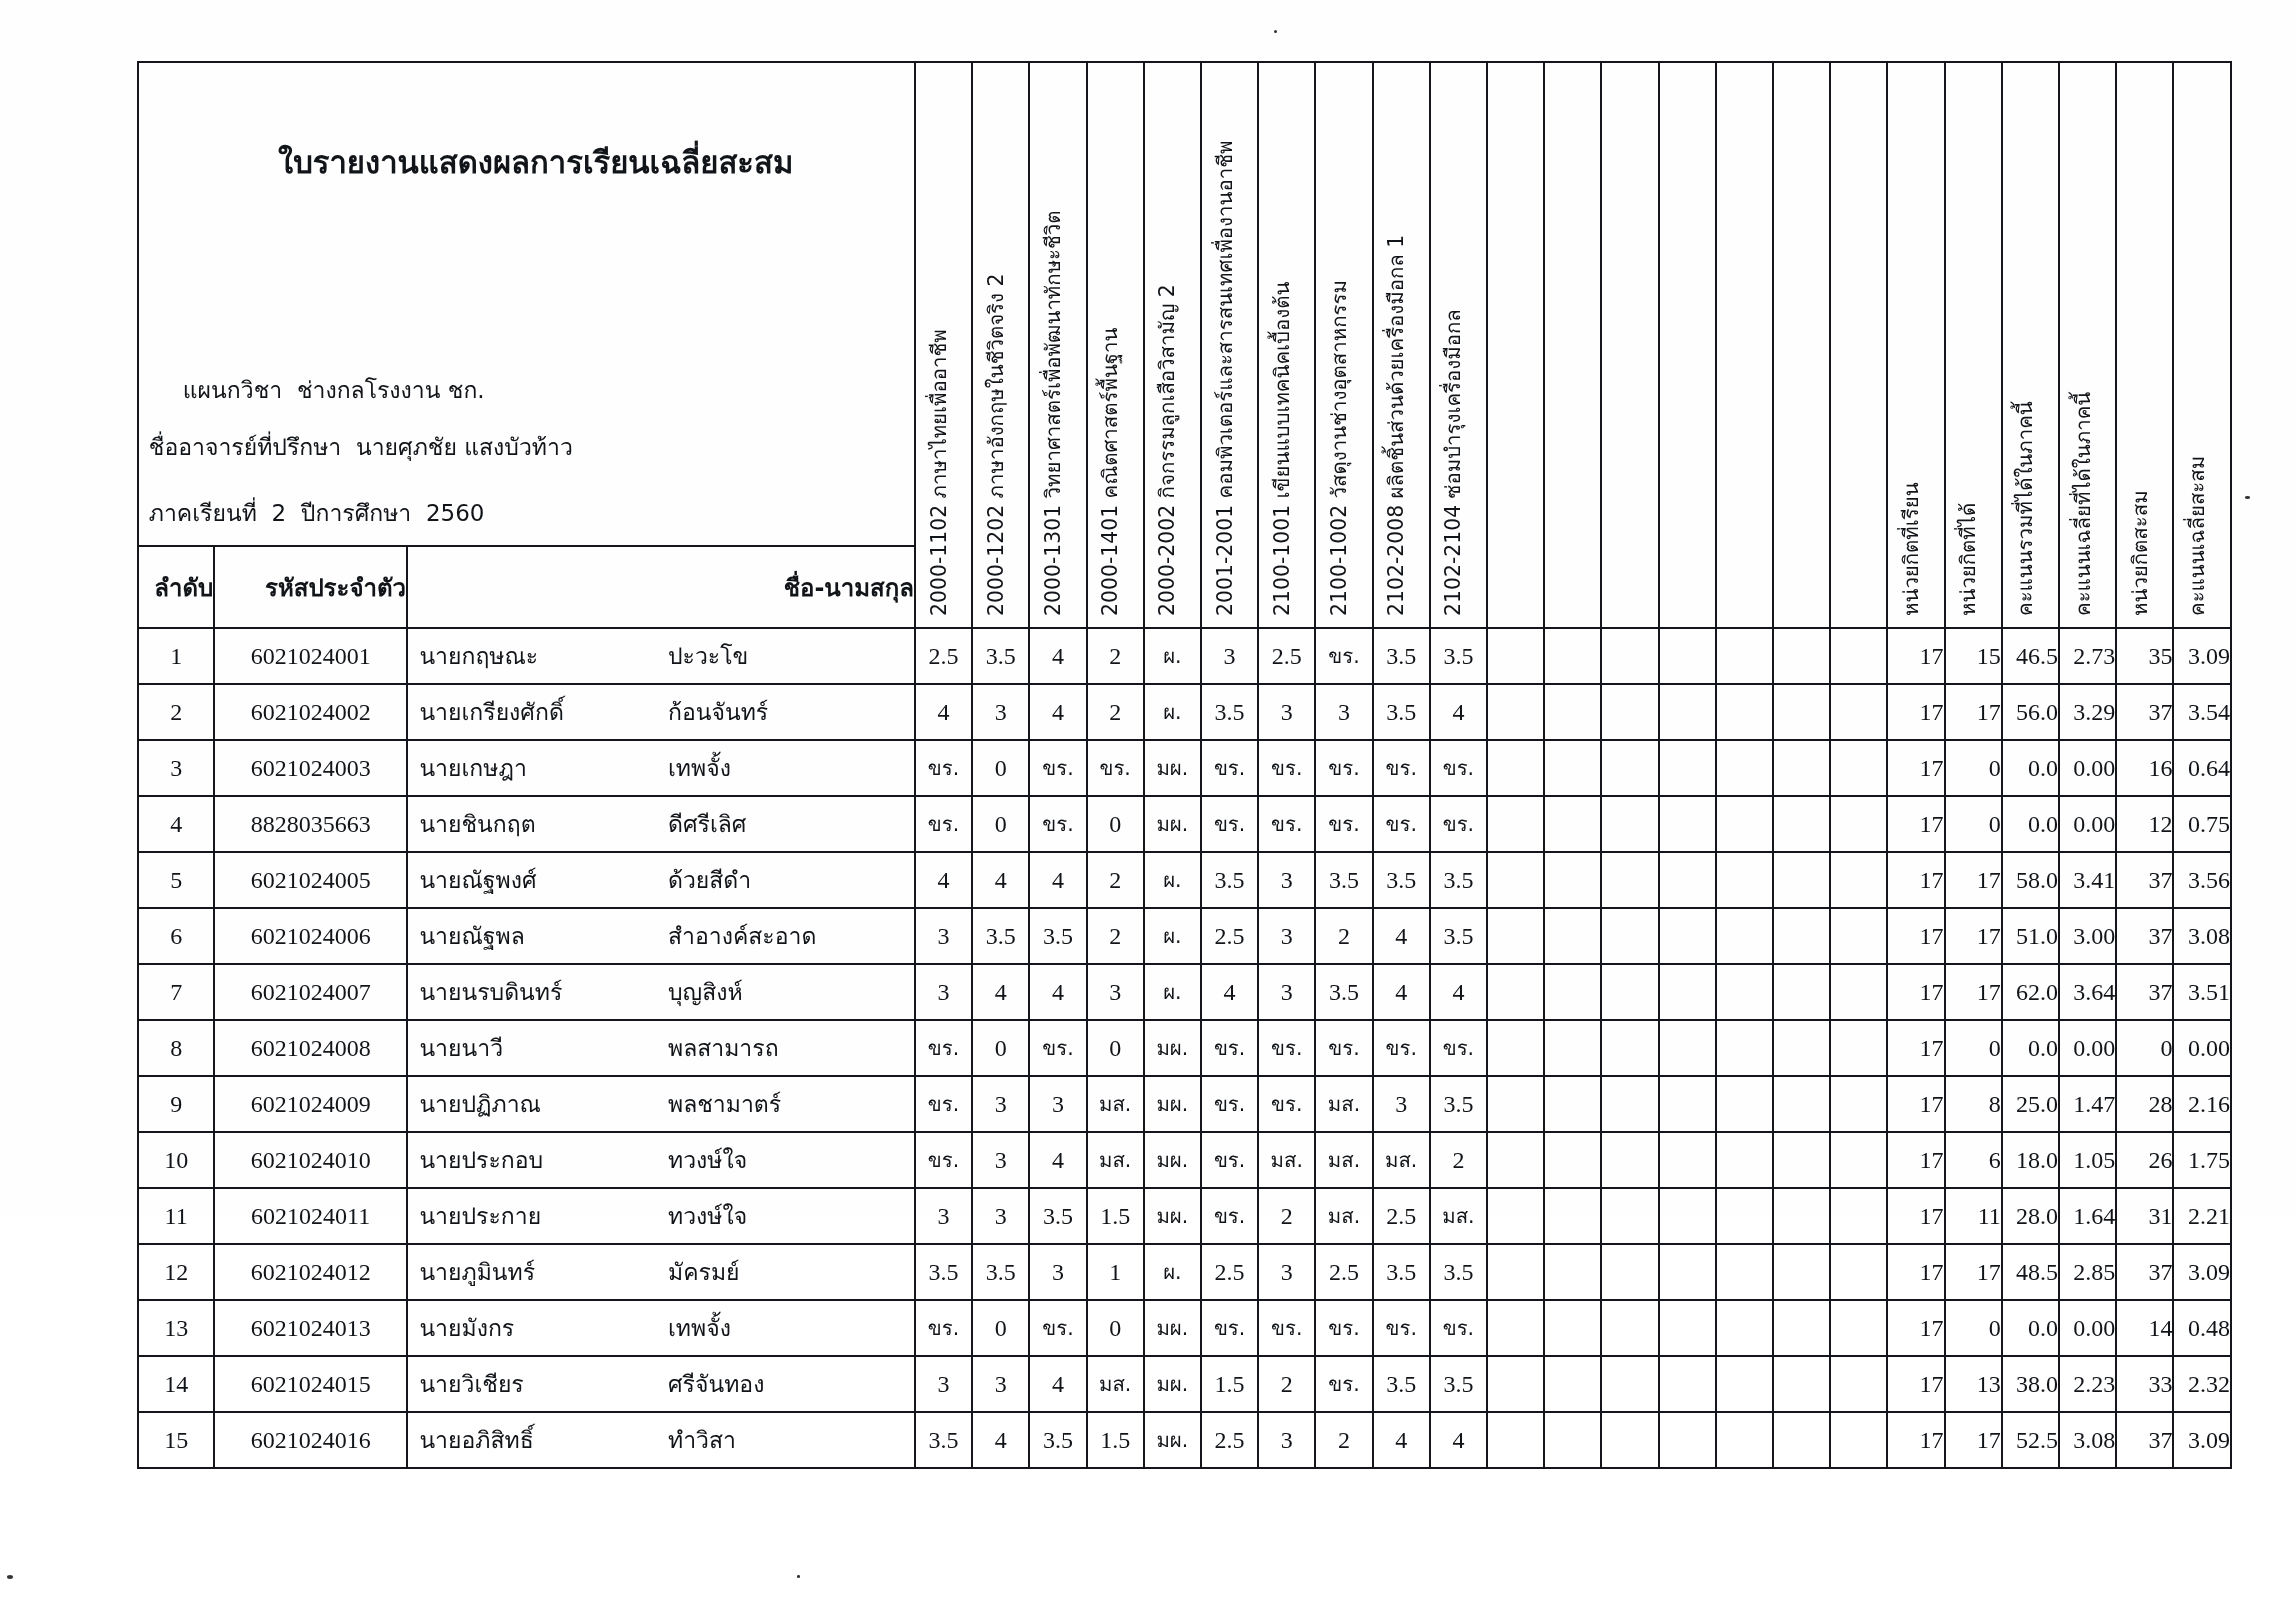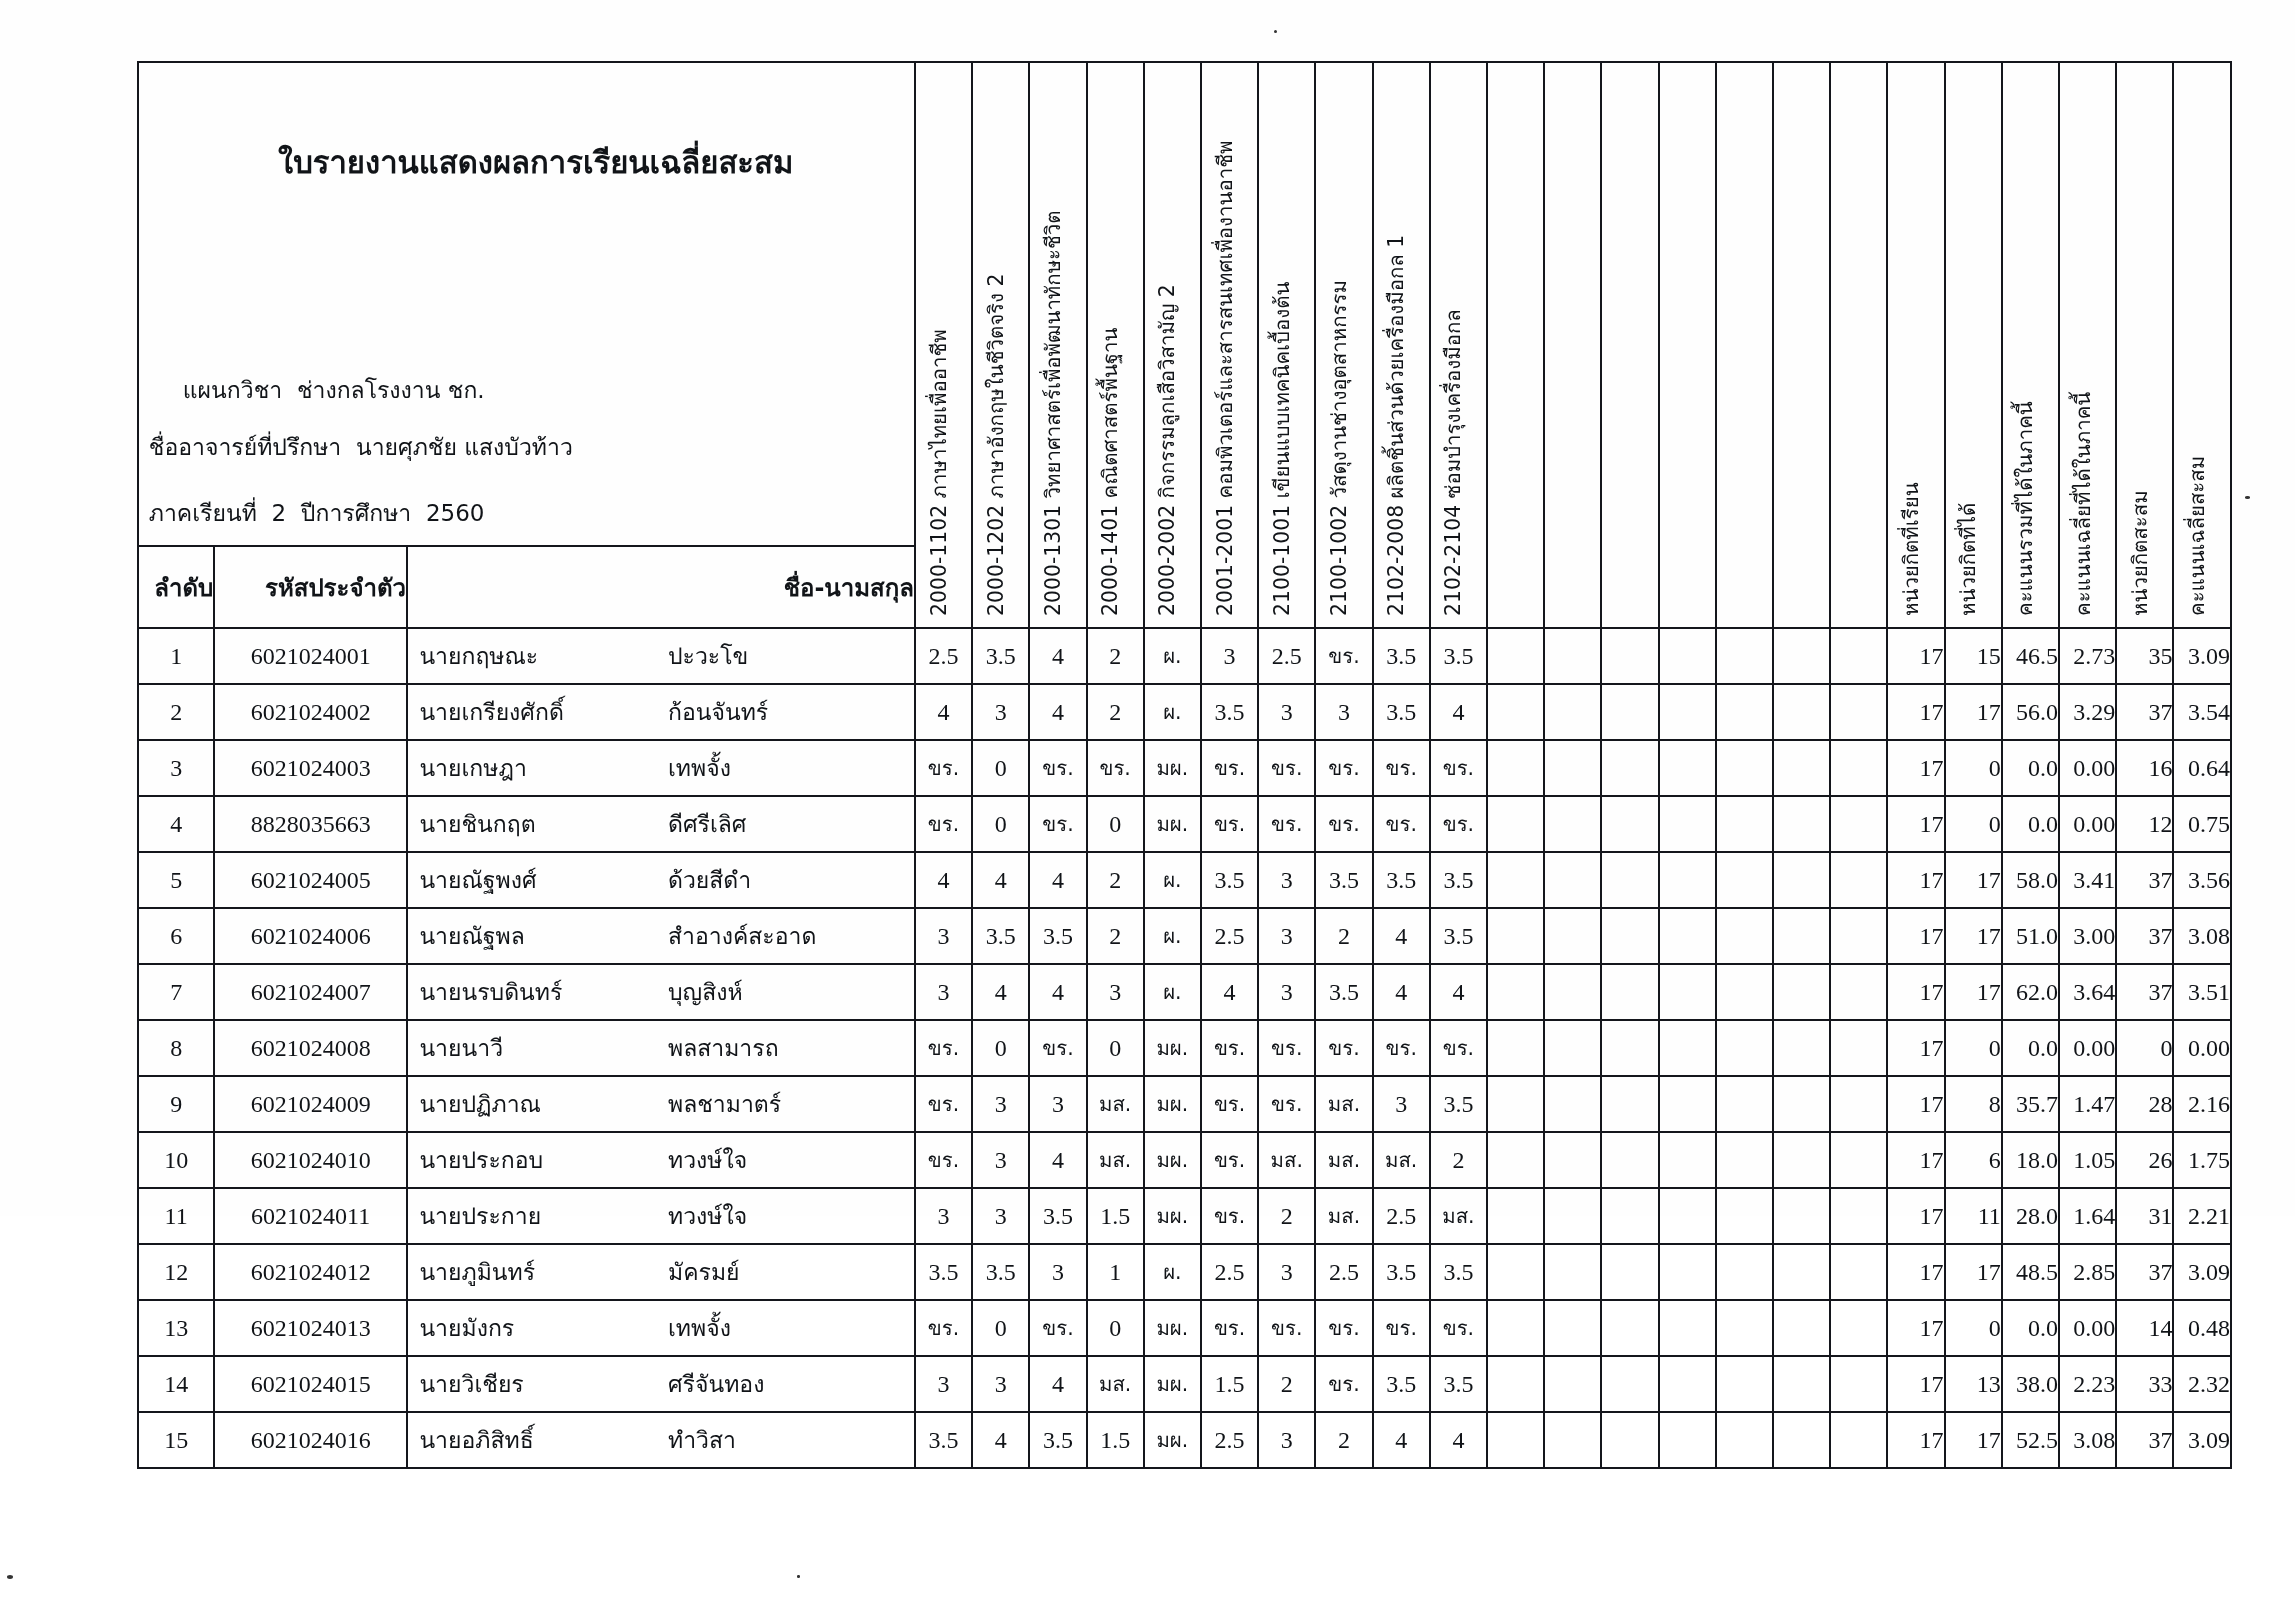--- a/index.html
+++ b/index.html
@@ -411,21 +411,21 @@
           <td class="grade">3.5</td>
           <td class="grade"></td>
           <td class="grade"></td>
           <td class="grade"></td>
           <td class="grade"></td>
           <td class="grade"></td>
           <td class="grade"></td>
           <td class="grade"></td>
           <td class="sum">17</td>
           <td class="sum">8</td>
-          <td class="sum">35.7</td>
+          <td class="sum">25.0</td>
           <td class="sum">1.47</td>
           <td class="sum">28</td>
           <td class="sum">2.16</td>
         </tr>
         <tr class="data">
           <td class="num">10</td>
           <td class="sid">6021024010</td>
           <td class="name">
             <span class="first">นายประกอบ</span>
             <span class="last">ทวงษ์ใจ</span>

